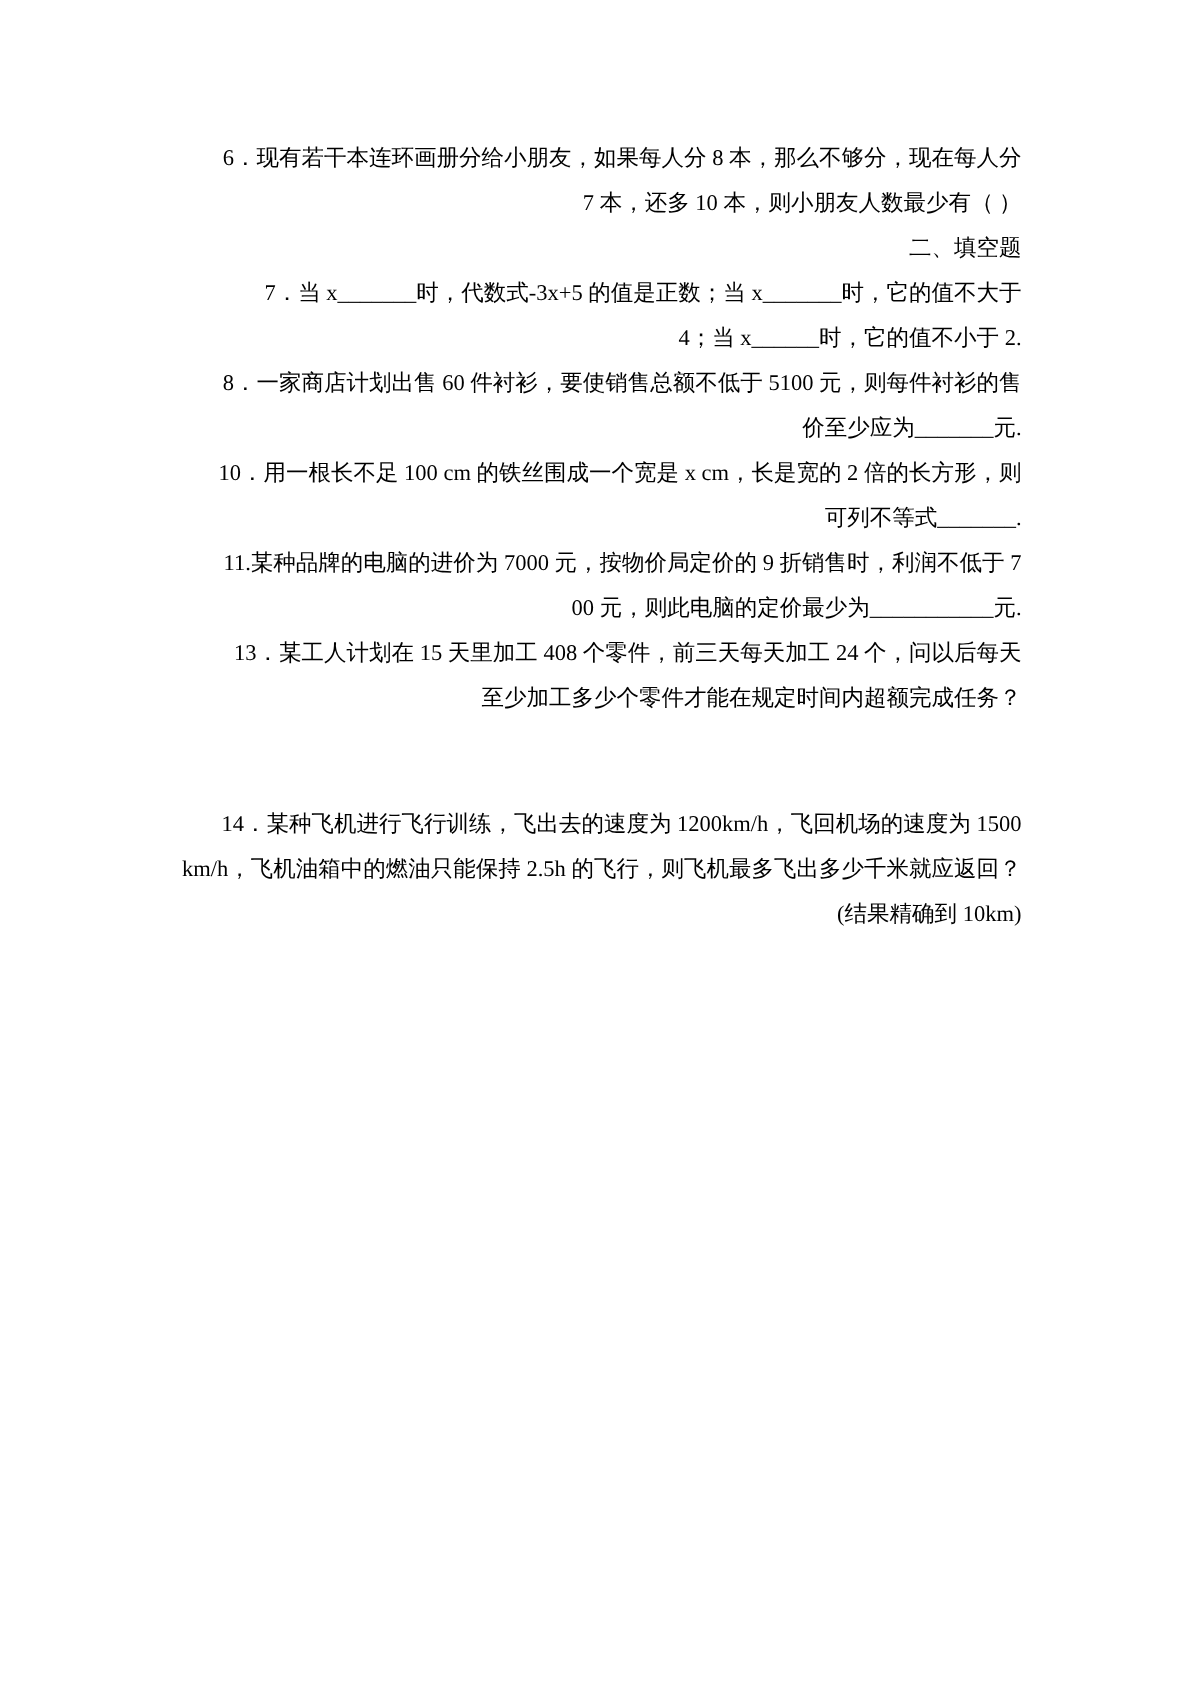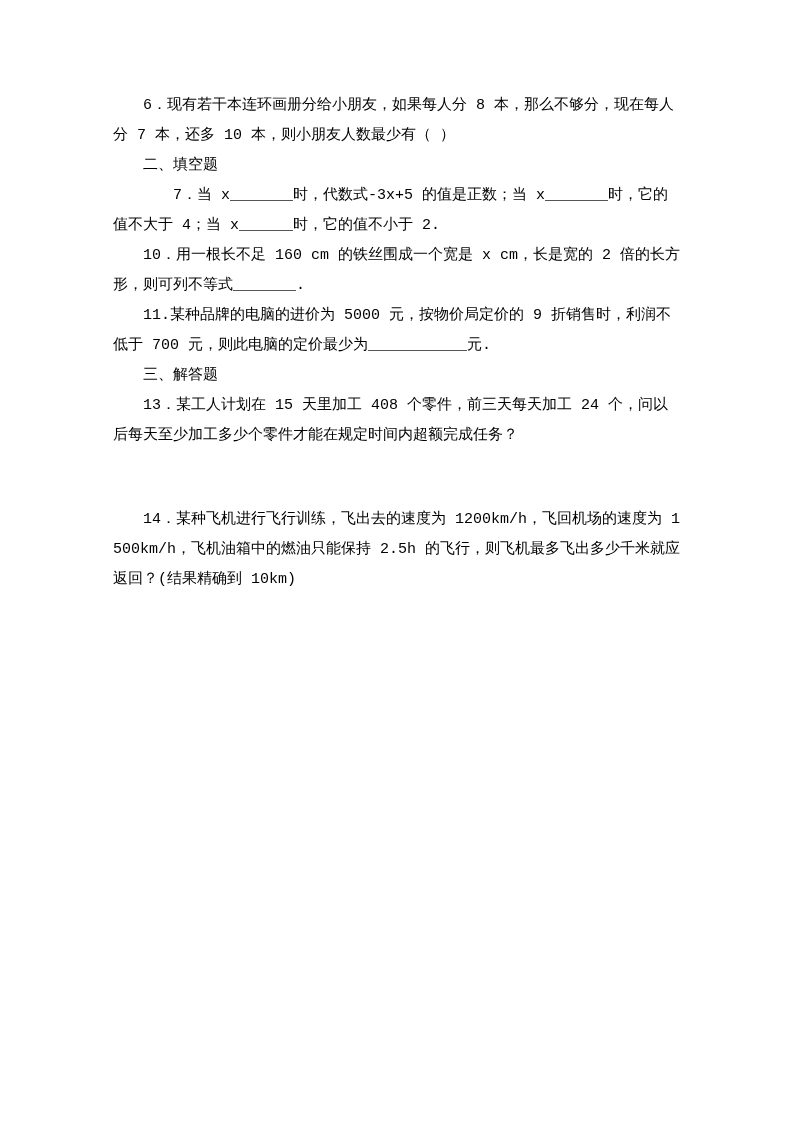--- a/index.html
+++ b/index.html
@@ -8,24 +8,25 @@
     background: #ffffff;
   }
   .page {
     position: relative;
     width: 793px;
     height: 1122px;
     box-sizing: border-box;
     background: #ffffff;
     padding: 91px 112px 0 113px;
     overflow: hidden;
-    font-family: Liberation Mono, monospace;
+    font-family: Liberation Serif, serif;
     font-size: 15px;
     line-height: 30px;
     color: #000000;
+    text-align: right;
   }
   .para {
     margin: 0;
     white-space: pre-wrap;
     word-break: break-all;
     overflow-wrap: break-word;
   }
   .indent-2 { text-indent: 2em; }
   .indent-4 { text-indent: 4em; }
   .gap-sm   { margin-top: 0; }
@@ -36,26 +37,26 @@
 
 <div class="page">
 
   <p class="para indent-2">6．现有若干本连环画册分给小朋友，如果每人分 8 本，那么不够分，现在每人分 7 本，还多 10 本，则小朋友人数最少有（ ）</p>
 
 
   <p class="para indent-2">二、填空题</p>
 
   <p class="para indent-4 gap-sm">7．当 x_______时，代数式-3x+5 的值是正数；当 x_______时，它的值不大于 4；当 x______时，它的值不小于 2.</p>
 
+  <p class="para indent-2">8．一家商店计划出售 60 件衬衫，要使销售总额不低于 5100 元，则每件衬衫的售价至少应为_______元.</p>
 
 
-  <p class="para indent-2">10．用一根长不足 160 cm 的铁丝围成一个宽是 x cm，长是宽的 2 倍的长方形，则可列不等式_______.</p>
+  <p class="para indent-2">10．用一根长不足 100 cm 的铁丝围成一个宽是 x cm，长是宽的 2 倍的长方形，则可列不等式_______.</p>
 
-  <p class="para indent-2">11.某种品牌的电脑的进价为 5000 元，按物价局定价的 9 折销售时，利润不低于 700 元，则此电脑的定价最少为___________元.</p>
+  <p class="para indent-2">11.某种品牌的电脑的进价为 7000 元，按物价局定价的 9 折销售时，利润不低于 700 元，则此电脑的定价最少为___________元.</p>
 
 
-  <p class="para indent-2">三、解答题</p>
 
   <p class="para indent-2">13．某工人计划在 15 天里加工 408 个零件，前三天每天加工 24 个，问以后每天至少加工多少个零件才能在规定时间内超额完成任务？</p>
 
   <p class="para indent-2 gap-xl">14．某种飞机进行飞行训练，飞出去的速度为 1200km/h，飞回机场的速度为 1500km/h，飞机油箱中的燃油只能保持 2.5h 的飞行，则飞机最多飞出多少千米就应返回？(结果精确到 10km)</p>
 
 </div>
 
 </body></html>

